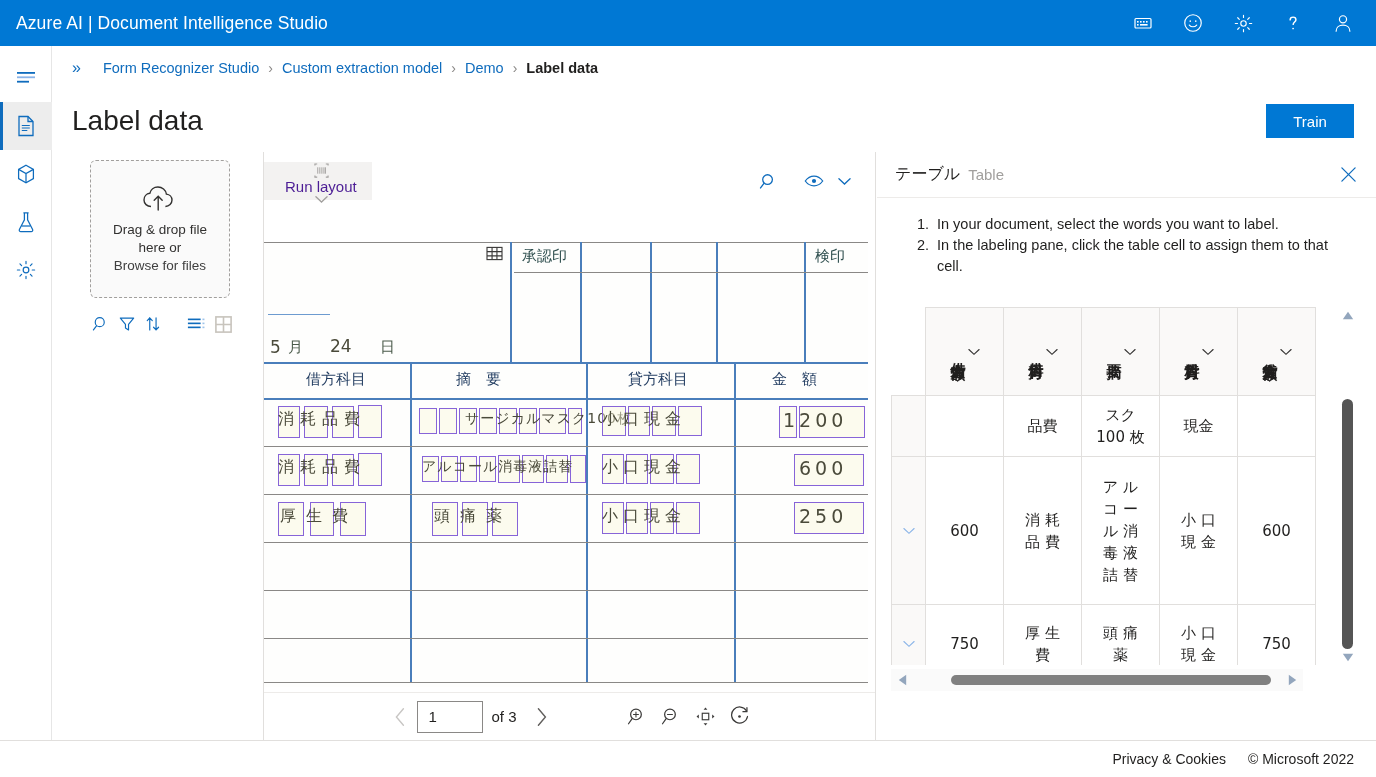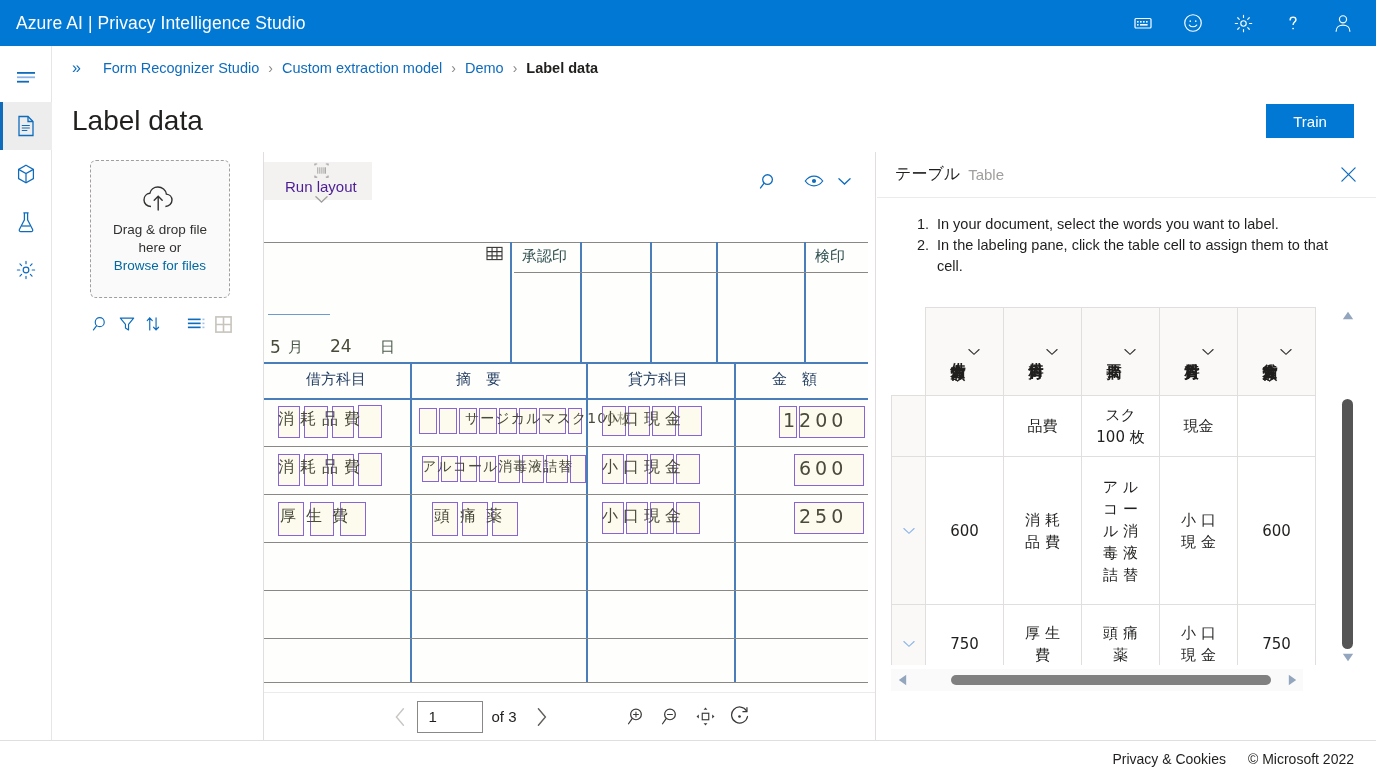--- a/index.html
+++ b/index.html
@@ -69,21 +69,21 @@
   }
   .dropzone {
     margin-top:0px; width:140px; margin-left:24px; height:138px;
     border:1px dashed #a19f9d; border-radius:6px; background:#fafafa;
     display:flex; flex-direction:column; align-items:center; justify-content:center;
     cursor:pointer; padding:6px;
   }
   .dropzone .dz-text {
     font-size:13.5px; color:#323130; text-align:center; line-height:18px; margin-top:8px;
   }
-  .dropzone .dz-link { color:#0369a1; cursor:pointer; }
+  .dropzone .dz-link { color:#404040; cursor:pointer; }
   .filetools {
     margin-top:14px; margin-left:22px; display:flex; align-items:center; color:#0f6cbd;
   }
   .filetools .ft { width:26px; height:24px; display:flex; align-items:center; justify-content:center; cursor:pointer; }
   .filetools .gap { width:18px; }
 
   
   .viewer {
     position:absolute; left:264px; top:152px; width:612px; height:588px;
     background:#fff; border-right:1px solid #e1dfdd; overflow:hidden;
@@ -207,21 +207,21 @@
   .footer a { color:#201f1e; text-decoration:none; margin-right:22px; cursor:pointer; }
   .footer .copy { color:#201f1e; }
   svg { display:block; }
 </style>
 </head>
 <body>
 
 <div id="app">
 
   <div class="topbar">
-    <div class="brand">Azure AI | Privacy Intelligence Studio</div>
+    <div class="brand">Azure AI | Document Intelligence Studio</div>
     <div class="tools">
       <div class="tbtn">
         <svg width="20" height="20" viewBox="0 0 20 20" fill="none" stroke="#fff" stroke-width="1.2">
           <rect x="2" y="5.5" width="16" height="9.5" rx="1"></rect>
           <rect x="4" y="8" width="1.6" height="1.6" fill="#fff" stroke="none"></rect>
           <rect x="7" y="8" width="1.6" height="1.6" fill="#fff" stroke="none"></rect>
           <rect x="10" y="8" width="1.6" height="1.6" fill="#fff" stroke="none"></rect>
           <rect x="13" y="8" width="1.6" height="1.6" fill="#fff" stroke="none"></rect>
           <rect x="4" y="11" width="1.6" height="1.6" fill="#fff" stroke="none"></rect>
           <rect x="7" y="11" width="7.6" height="1.6" fill="#fff" stroke="none"></rect>

